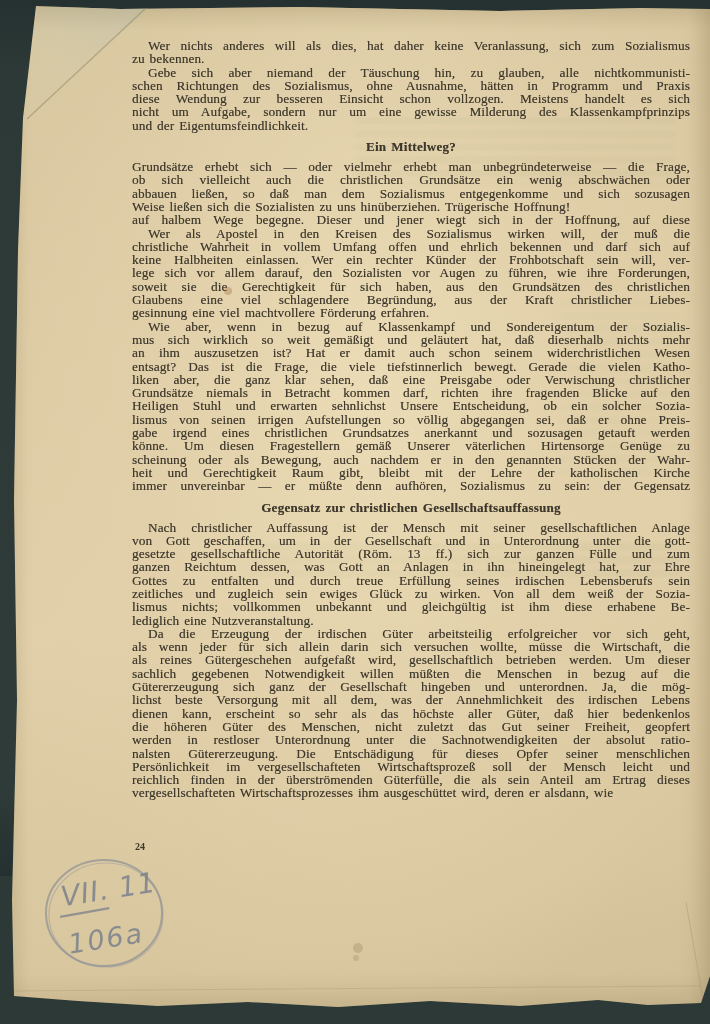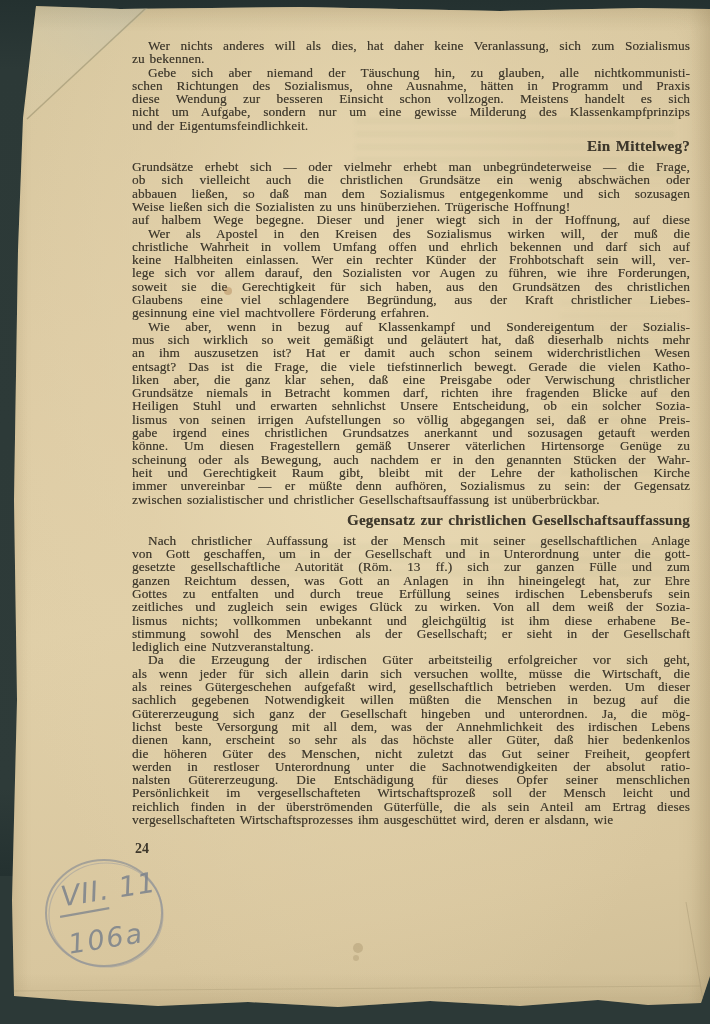--- a/index.html
+++ b/index.html
@@ -64,29 +64,29 @@
     letter-spacing: 0.12px;
     word-spacing: 1.5px;
     text-shadow: 0.2px 0 0 rgba(62,56,44,0.55);
   }
   .para { margin: 0; }
   .tline { text-align: justify; text-align-last: justify; white-space: normal; }
   .tline.first { text-indent: 16px; }
   .tline.last { text-align-last: left; }
   .heading {
     font-weight: 700;
-    font-size: 15px;
+    font-size: 13px;
     line-height: 19px;
     margin: 5px 0 4px 0;
-    text-align: right;
+    text-align: center;
     letter-spacing: 0.25px;
   }
   .pagenum {
     position: absolute; left: 135px; top: 841px;
-    font-weight: 700; font-size: 14px; color: #3e382c;
+    font-weight: 700; font-size: 10px; color: #3e382c;
   }
   .stamp { position: absolute; left: 40px; top: 856px; pointer-events: none; }
   .stamp text {
     font-family: "DejaVu Sans", sans-serif;
     font-style: italic;
     fill: #7b828c;
     opacity: 0.85;
   }
   .overlay-svg { position: absolute; left: 0; top: 0; pointer-events: none; }
 </style>
@@ -137,32 +137,30 @@
           <div class="tline">entsagt? Das ist die Frage, die viele tiefstinnerlich bewegt. Gerade die vielen Katho-</div>
           <div class="tline">liken aber, die ganz klar sehen, daß eine Preisgabe oder Verwischung christlicher</div>
           <div class="tline">Grundsätze niemals in Betracht kommen darf, richten ihre fragenden Blicke auf den</div>
           <div class="tline">Heiligen Stuhl und erwarten sehnlichst Unsere Entscheidung, ob ein solcher Sozia-</div>
           <div class="tline">lismus von seinen irrigen Aufstellungen so völlig abgegangen sei, daß er ohne Preis-</div>
           <div class="tline">gabe irgend eines christlichen Grundsatzes anerkannt und sozusagen getauft werden</div>
           <div class="tline">könne. Um diesen Fragestellern gemäß Unserer väterlichen Hirtensorge Genüge zu</div>
           <div class="tline">scheinung oder als Bewegung, auch nachdem er in den genannten Stücken der Wahr-</div>
           <div class="tline">heit und Gerechtigkeit Raum gibt, bleibt mit der Lehre der katholischen Kirche</div>
           <div class="tline">immer unvereinbar — er müßte denn aufhören, Sozialismus zu sein: der Gegensatz</div>
-          <div class="tline last">zwischen sozialistischer und christlicher Gesellschaftsauffassung ist unüberbrückbar.</div>
         </div>
         <div class="heading">Gegensatz zur christlichen Gesellschaftsauffassung</div>
         <div class="para">
           <div class="tline first">Nach christlicher Auffassung ist der Mensch mit seiner gesellschaftlichen Anlage</div>
           <div class="tline">von Gott geschaffen, um in der Gesellschaft und in Unterordnung unter die gott-</div>
           <div class="tline">gesetzte gesellschaftliche Autorität (Röm. 13 ff.) sich zur ganzen Fülle und zum</div>
           <div class="tline">ganzen Reichtum dessen, was Gott an Anlagen in ihn hineingelegt hat, zur Ehre</div>
           <div class="tline">Gottes zu entfalten und durch treue Erfüllung seines irdischen Lebensberufs sein</div>
           <div class="tline">zeitliches und zugleich sein ewiges Glück zu wirken. Von all dem weiß der Sozia-</div>
           <div class="tline">lismus nichts; vollkommen unbekannt und gleichgültig ist ihm diese erhabene Be-</div>
-          <div class="tline">stimmung sowohl des Menschen als der Gesellschaft; er sieht in der Gesellschaft</div>
           <div class="tline last">lediglich eine Nutzveranstaltung.</div>
         </div>
         <div class="para">
           <div class="tline first">Da die Erzeugung der irdischen Güter arbeitsteilig erfolgreicher vor sich geht,</div>
           <div class="tline">als wenn jeder für sich allein darin sich versuchen wollte, müsse die Wirtschaft, die</div>
           <div class="tline">als reines Gütergeschehen aufgefaßt wird, gesellschaftlich betrieben werden. Um dieser</div>
           <div class="tline">sachlich gegebenen Notwendigkeit willen müßten die Menschen in bezug auf die</div>
           <div class="tline">Gütererzeugung sich ganz der Gesellschaft hingeben und unterordnen. Ja, die mög-</div>
           <div class="tline">lichst beste Versorgung mit all dem, was der Annehmlichkeit des irdischen Lebens</div>
           <div class="tline">dienen kann, erscheint so sehr als das höchste aller Güter, daß hier bedenkenlos</div>

